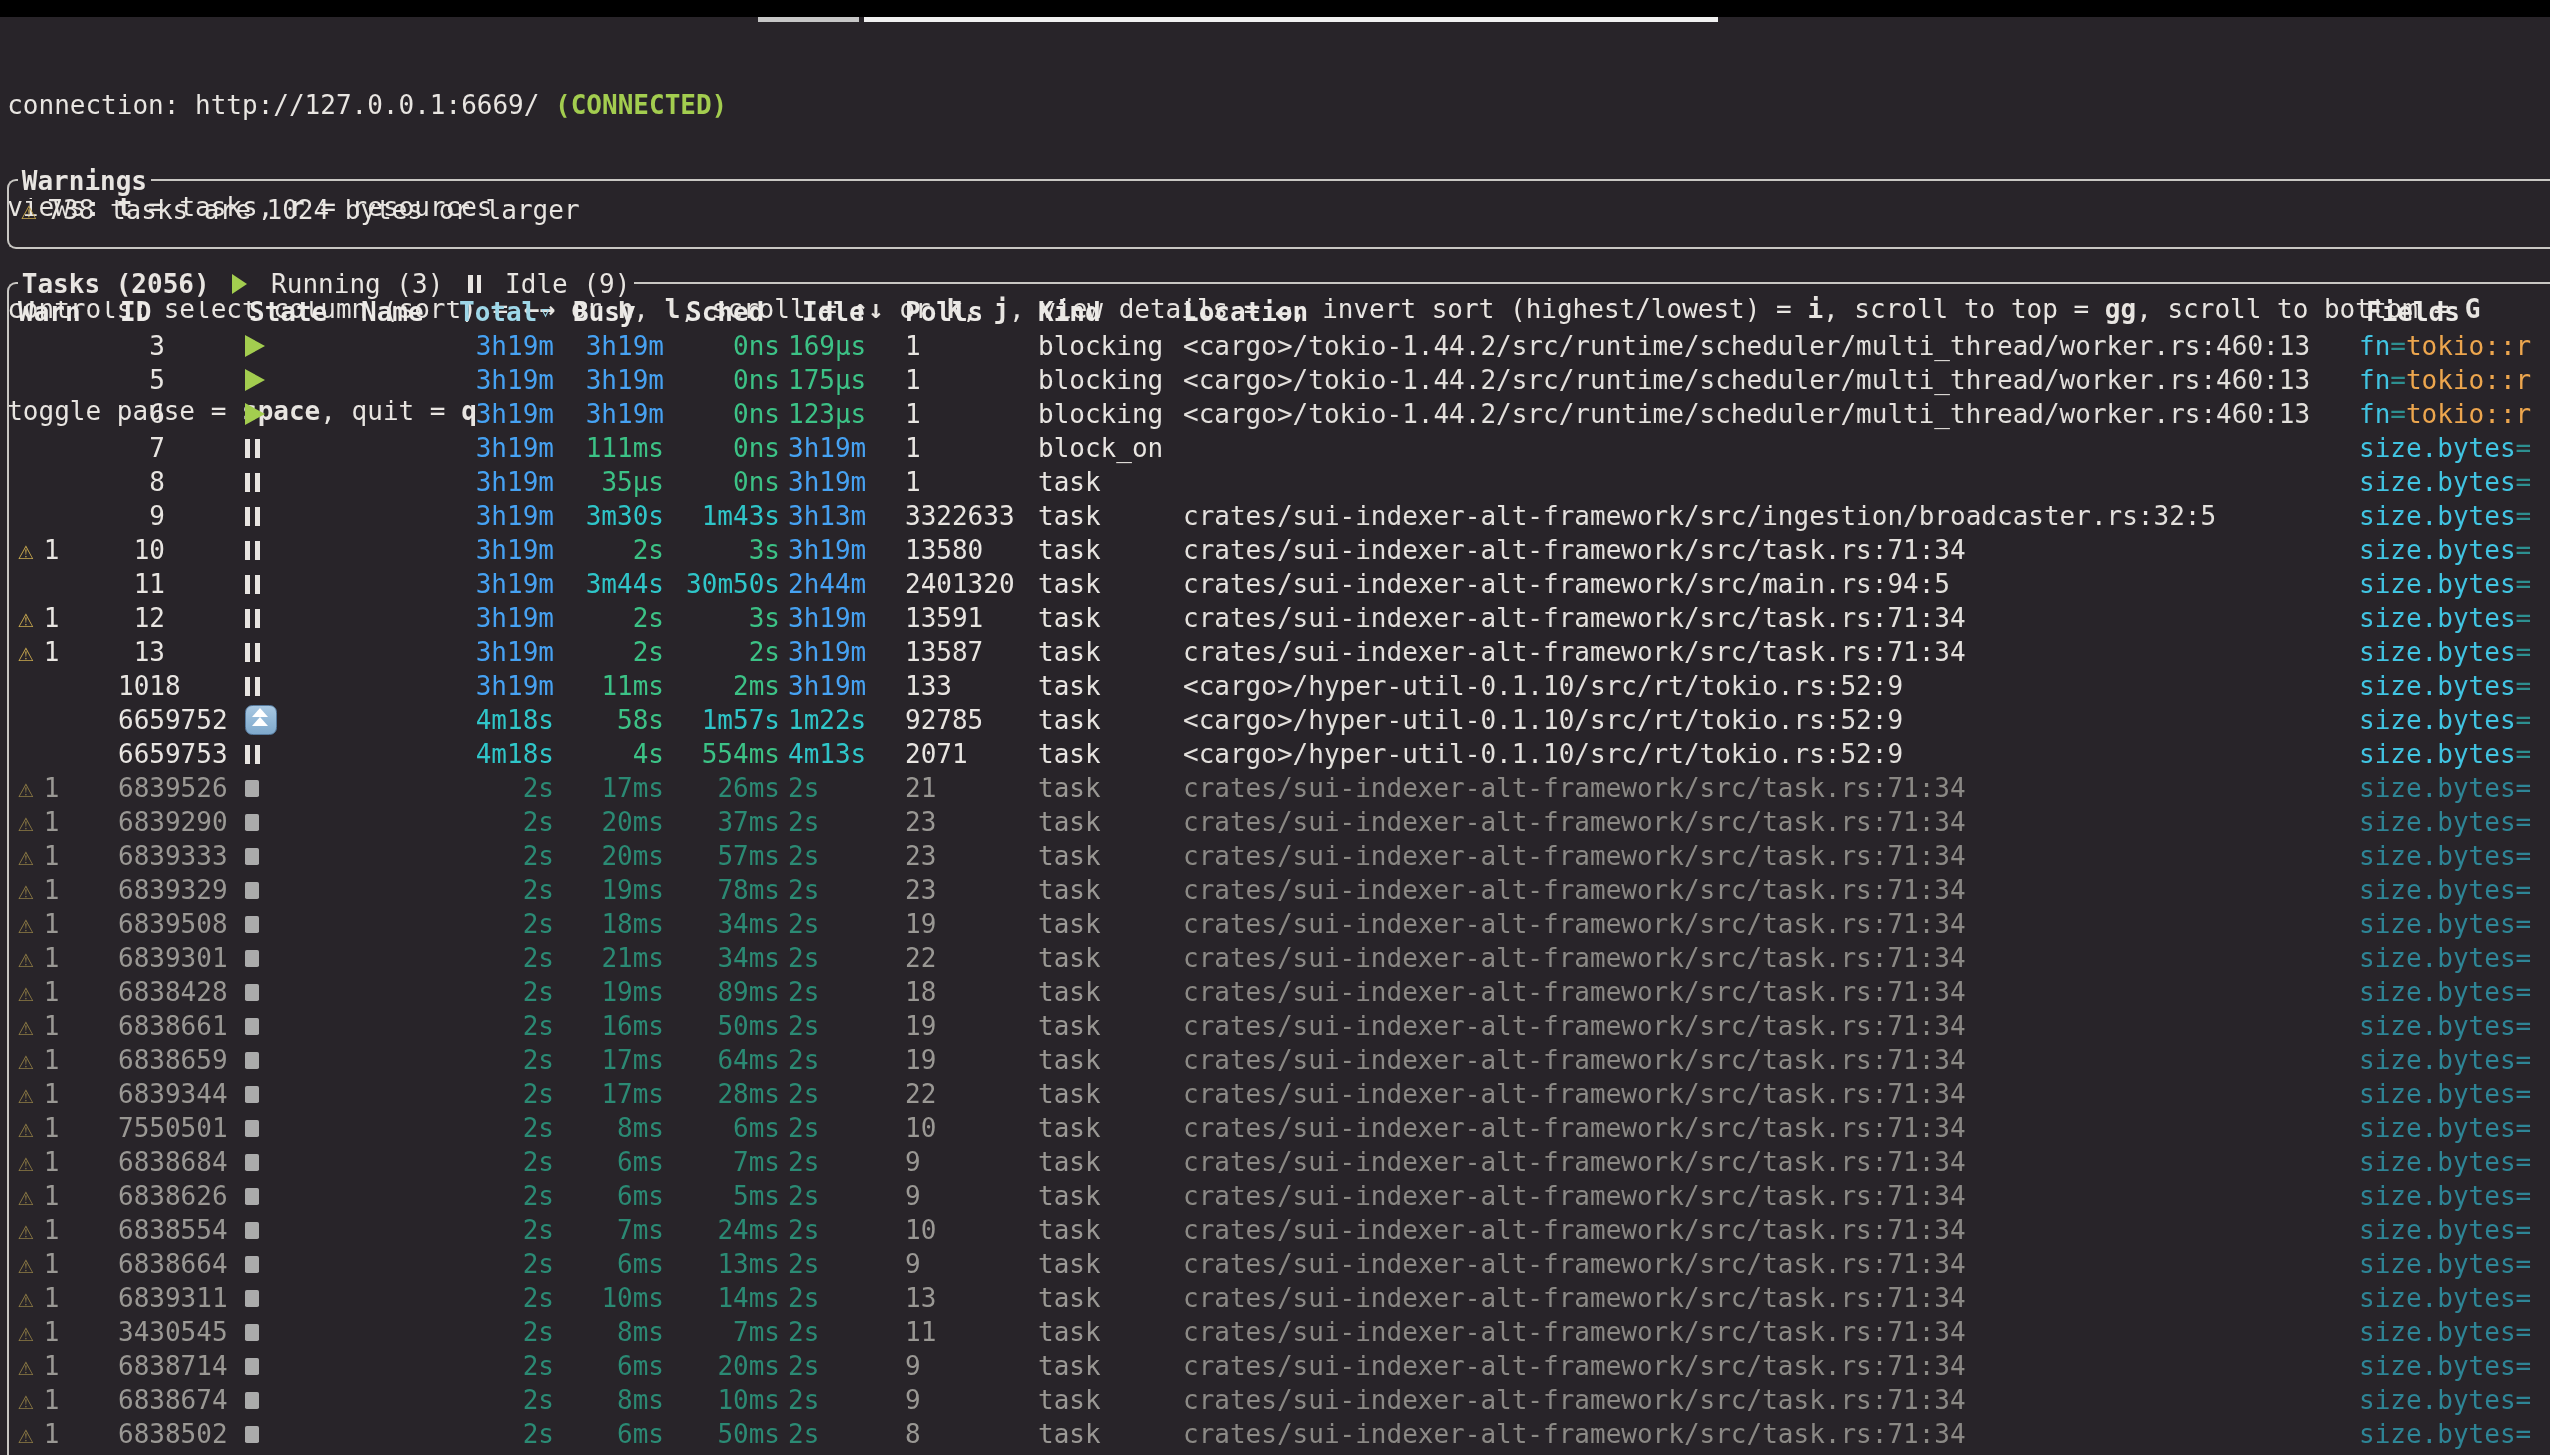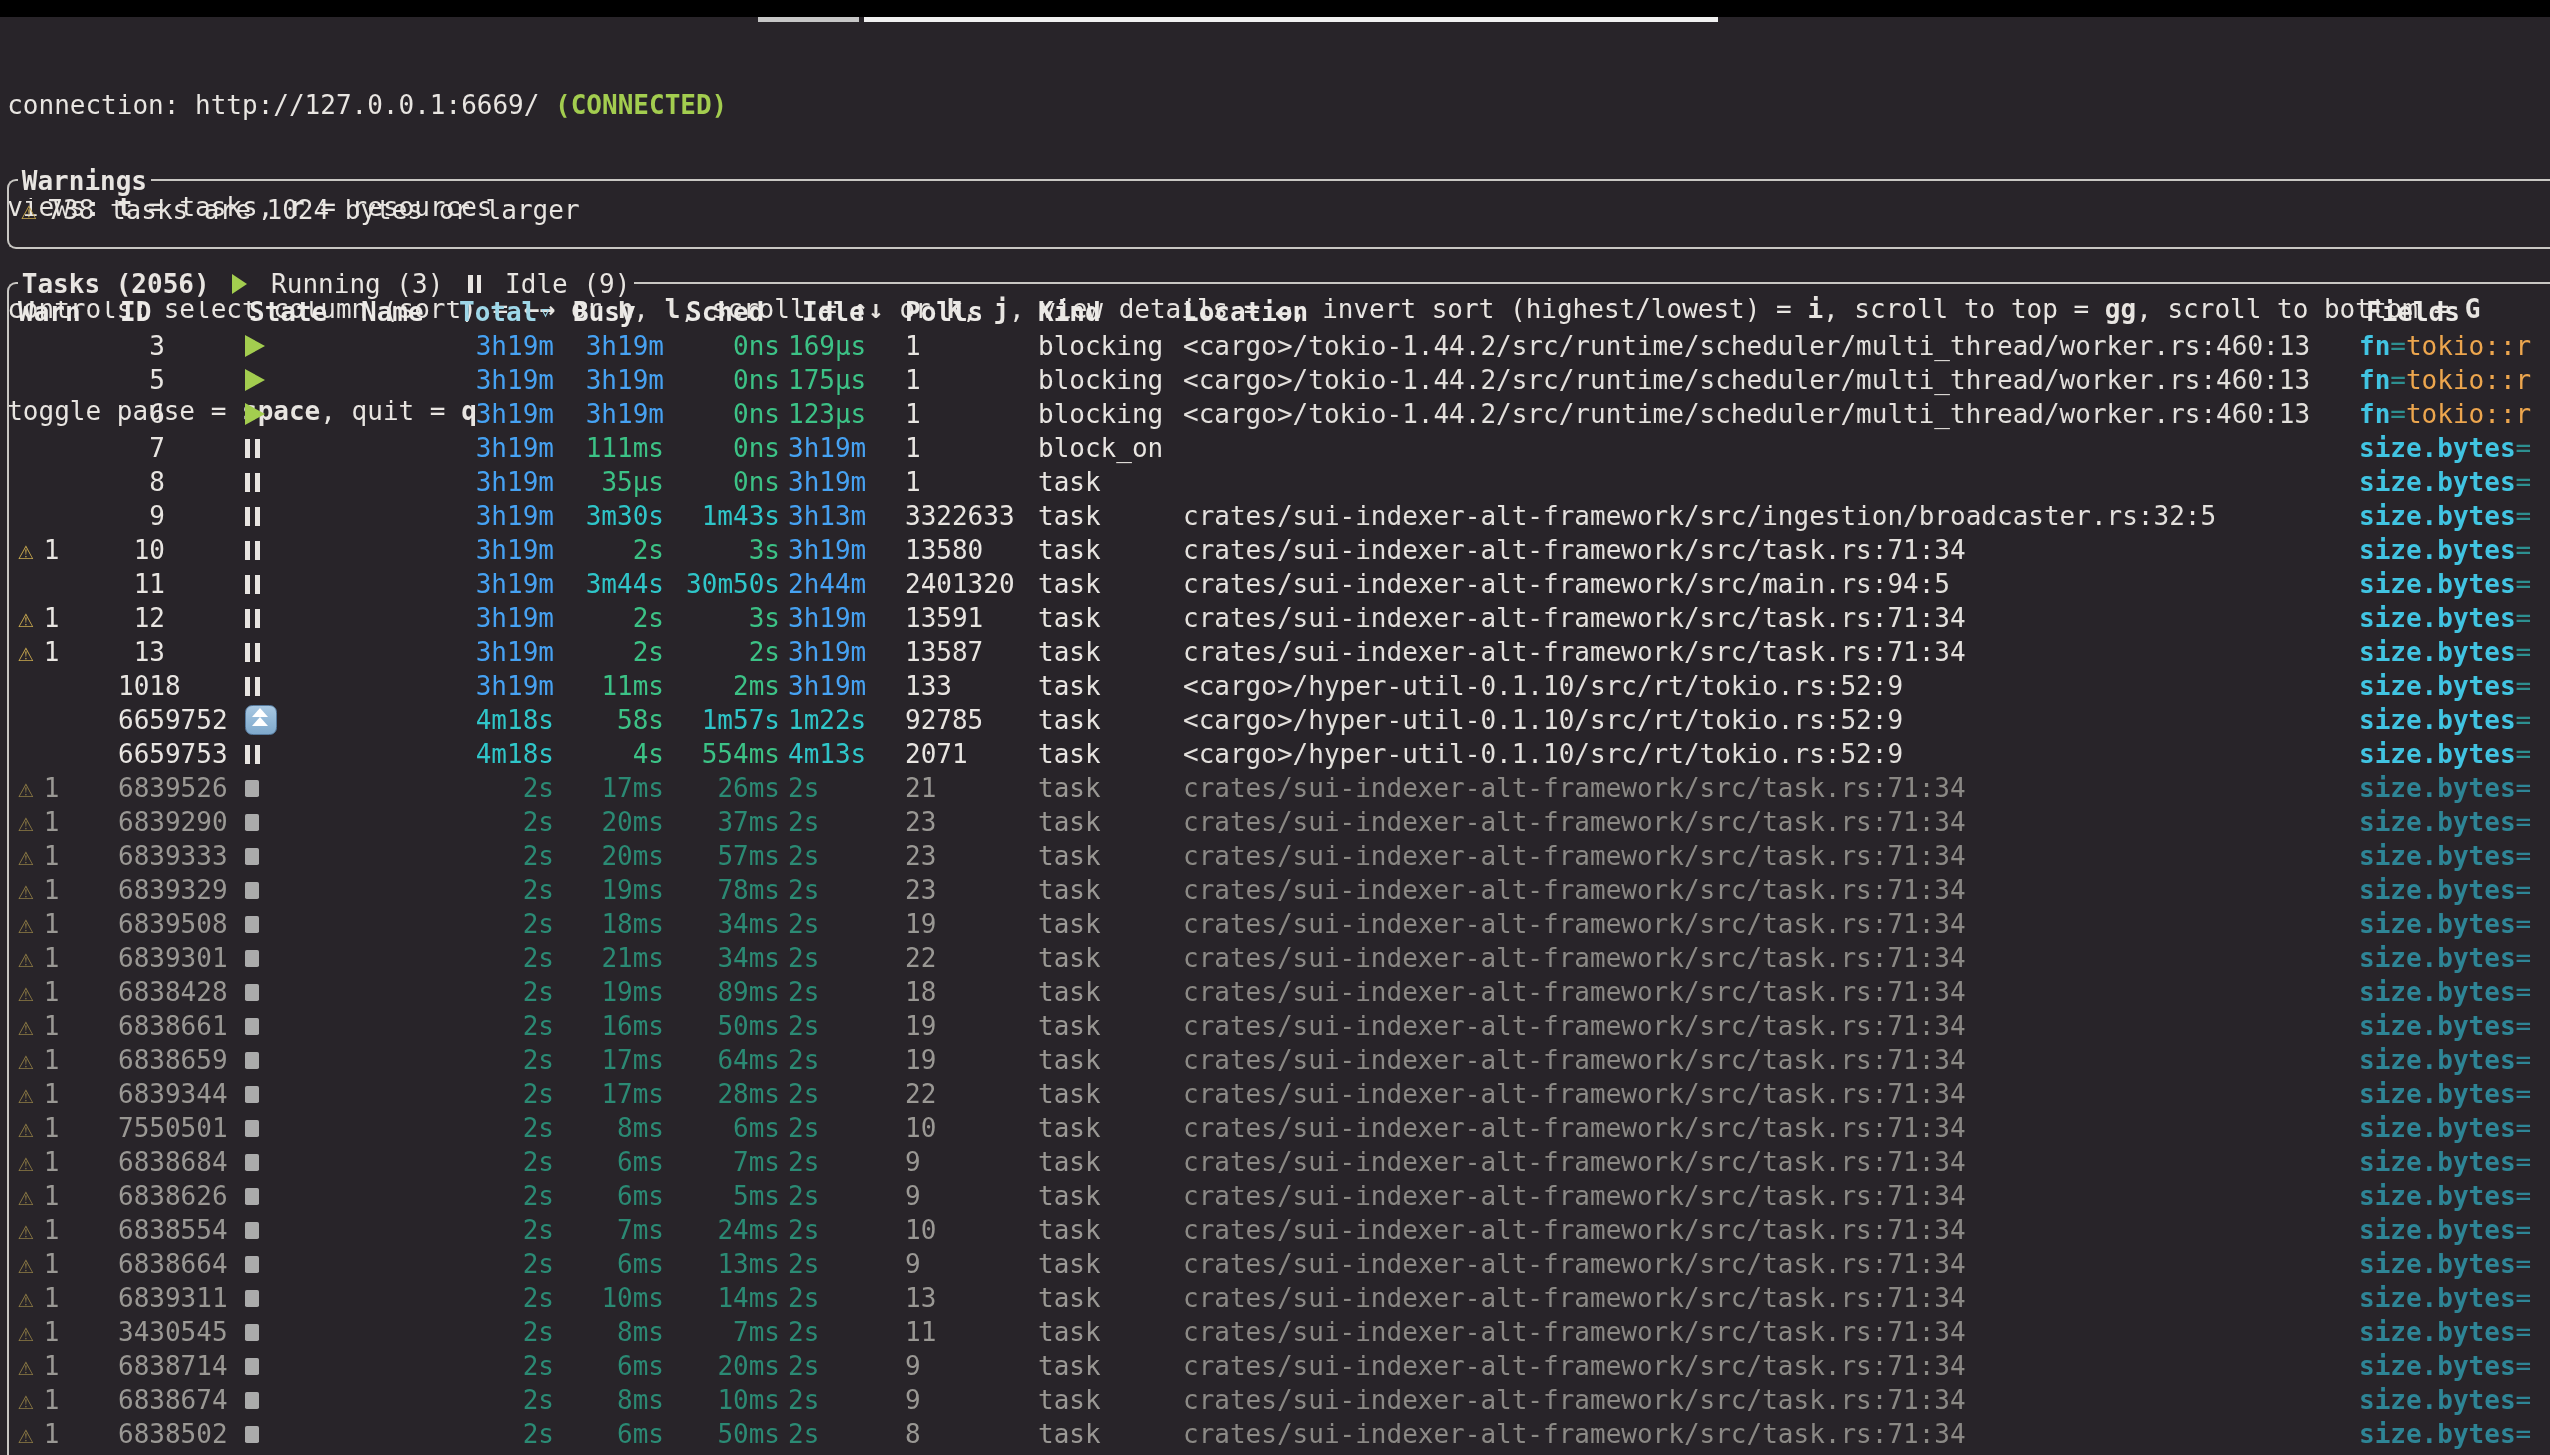--- a/index.html
+++ b/index.html
@@ -69,21 +69,21 @@
   .c-busy{left:561px;width:103px;justify-content:flex-end;}
   .c-sched{left:671px;width:109px;justify-content:flex-end;}
   .c-idle{left:788px;width:107px;justify-content:flex-start;}
   .c-polls{left:905px;color:var(--fg);}
   .c-kind{left:1038px;color:var(--fg);}
   .c-loc{left:1183px;color:#e3e0dc;}
   .c-fields{left:2359px;}
   .dur-b{color:var(--blue);}
   .dur-c{color:var(--cyan);}
   .dur-g{color:var(--dgreen);}
-  .f-key{color:var(--fkey);font-weight:bold;}
+  .f-key{color:var(--fkey);font-weight:normal;}
   .f-eq{color:var(--feq);}
   .f-val{color:var(--fval);}
   
   .st-running{width:0;height:0;border-top:11.7px solid transparent;border-bottom:11.7px solid transparent;
     border-left:20px solid var(--green);}
   .st-idle{width:15.3px;height:19px;
     background:linear-gradient(90deg,var(--fg) 0 5.4px,transparent 5.4px 10px,var(--fg) 10px 15.3px);}
   .st-completed{width:14.4px;height:17px;background:#ababab;border-radius:1.8px;}
   .st-scheduled{position:relative;width:32px;height:30.5px;background:linear-gradient(180deg,#a8c8e2,#7fa9cc);
     border:1.8px solid #567a9d;border-radius:7.2px;box-sizing:border-box;}

